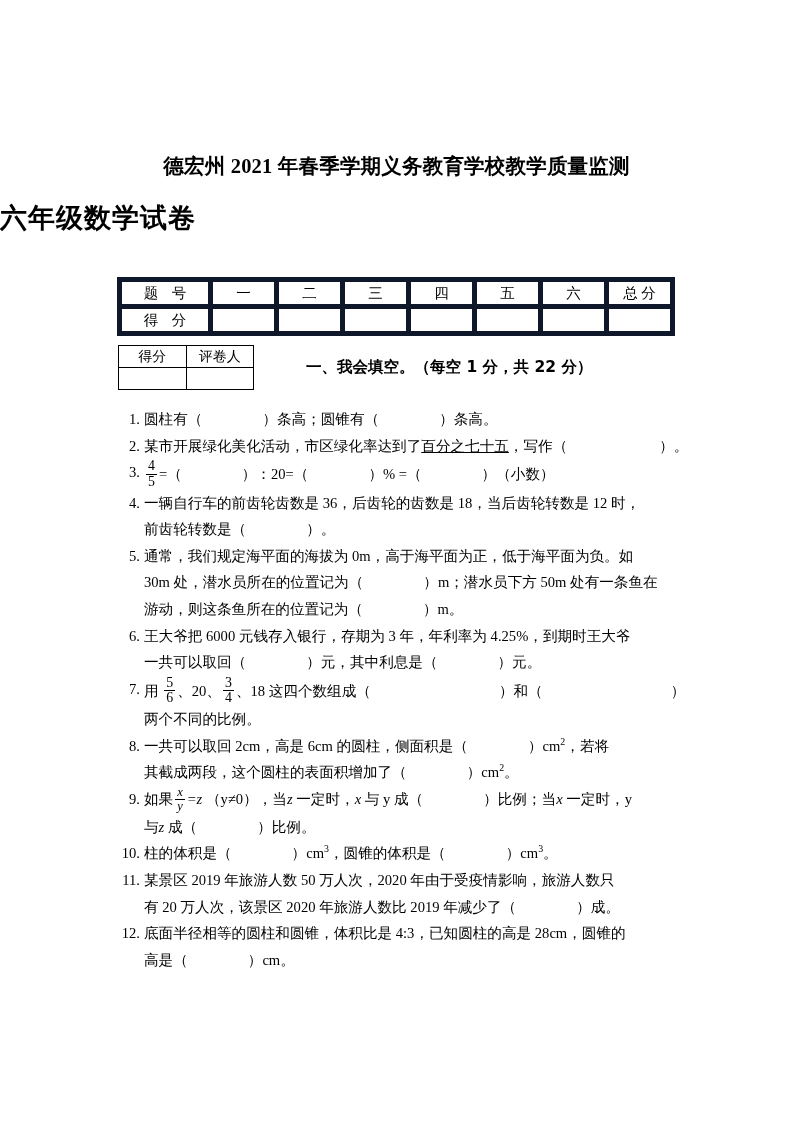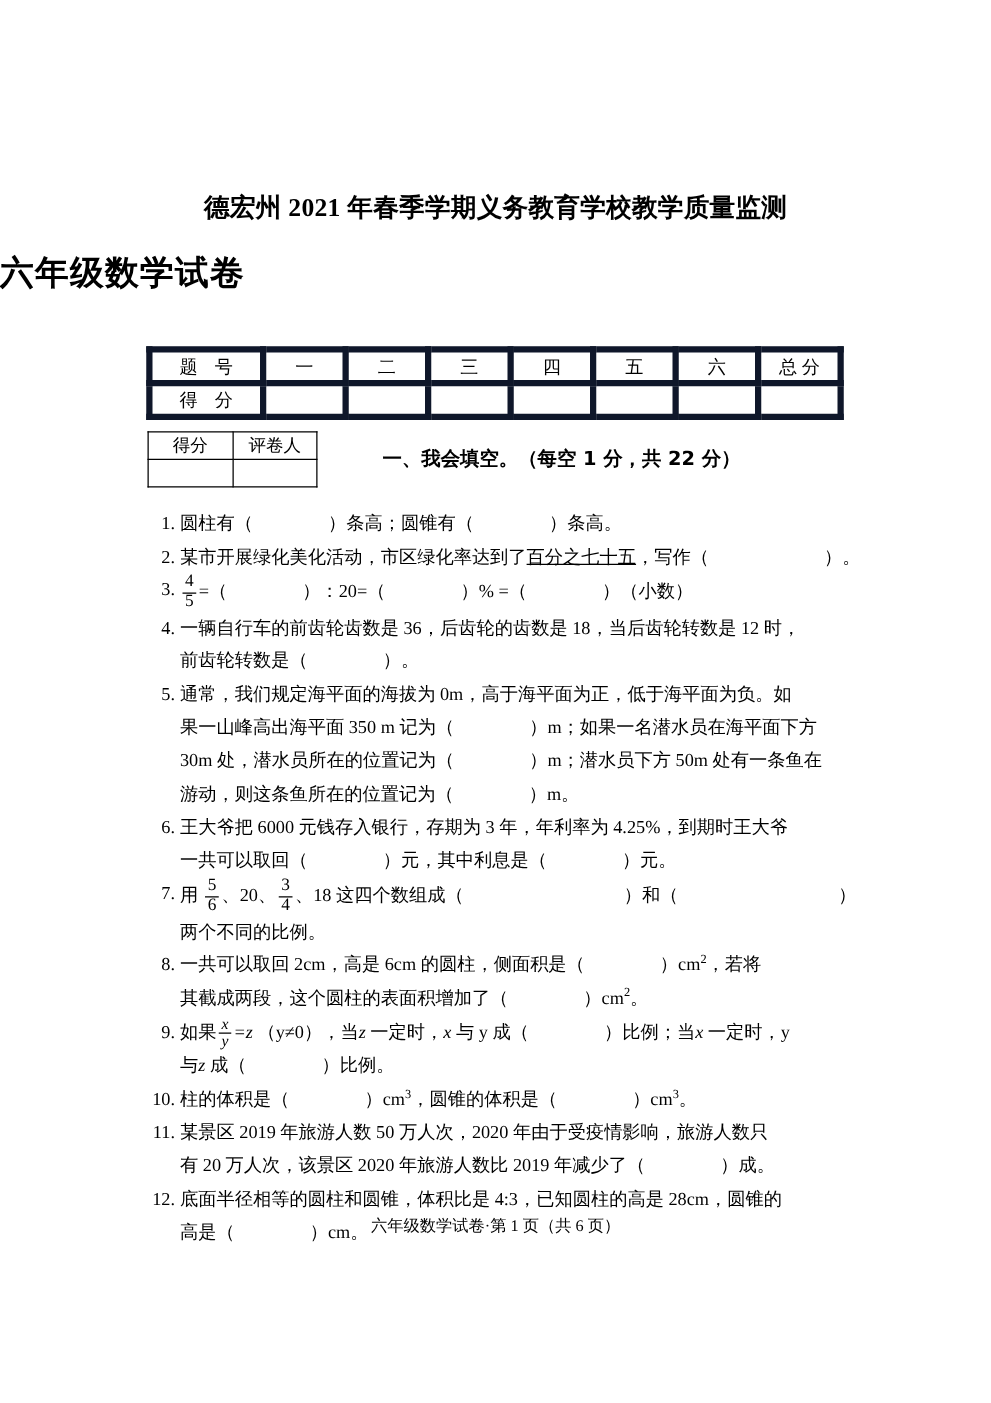--- a/index.html
+++ b/index.html
@@ -223,21 +223,20 @@
         <span class="num">4.</span>
         <span class="body">
           <span class="line"><span>一辆自行车的前齿轮齿数是 36，后齿轮的齿数是 18，当后齿轮转数是 12 时，</span></span>
           <span class="line"><span>前齿轮转数是（</span><span class="blank-m">&nbsp;</span><span>）。</span></span>
         </span>
       </div>
       <div class="q">
         <span class="num">5.</span>
         <span class="body">
           <span class="line"><span>通常，我们规定海平面的海拔为 0m，高于海平面为正，低于海平面为负。如</span></span>
-          <span class="line"><span>果一山峰高出海平面 350 m 记为（</span><span class="blank-m">&nbsp;</span><span>）m；如果一名潜水员在海平面下方</span></span>
           <span class="line"><span>30m 处，潜水员所在的位置记为（</span><span class="blank-m">&nbsp;</span><span>）m；潜水员下方 50m 处有一条鱼在</span></span>
           <span class="line"><span>游动，则这条鱼所在的位置记为（</span><span class="blank-m">&nbsp;</span><span>）m。</span></span>
         </span>
       </div>
       <div class="q">
         <span class="num">6.</span>
         <span class="body">
           <span class="line"><span>王大爷把 6000 元钱存入银行，存期为 3 年，年利率为 4.25%，到期时王大爷</span></span>
           <span class="line"><span>一共可以取回（</span><span class="blank-m">&nbsp;</span><span>）元，其中利息是（</span><span class="blank-m">&nbsp;</span><span>）元。</span></span>
         </span>
@@ -278,15 +277,14 @@
       </div>
       <div class="q">
         <span class="num">12.</span>
         <span class="body">
           <span class="line"><span>底面半径相等的圆柱和圆锥，体积比是 4:3，已知圆柱的高是 28cm，圆锥的</span></span>
           <span class="line"><span>高是（</span><span class="blank-m">&nbsp;</span><span>）cm。</span></span>
         </span>
       </div>
     </div>
 
-  <div class="footer">六年级数学试卷·第 1 页（共 6 页）</div>
 
 </div>
 
 </body></html>

